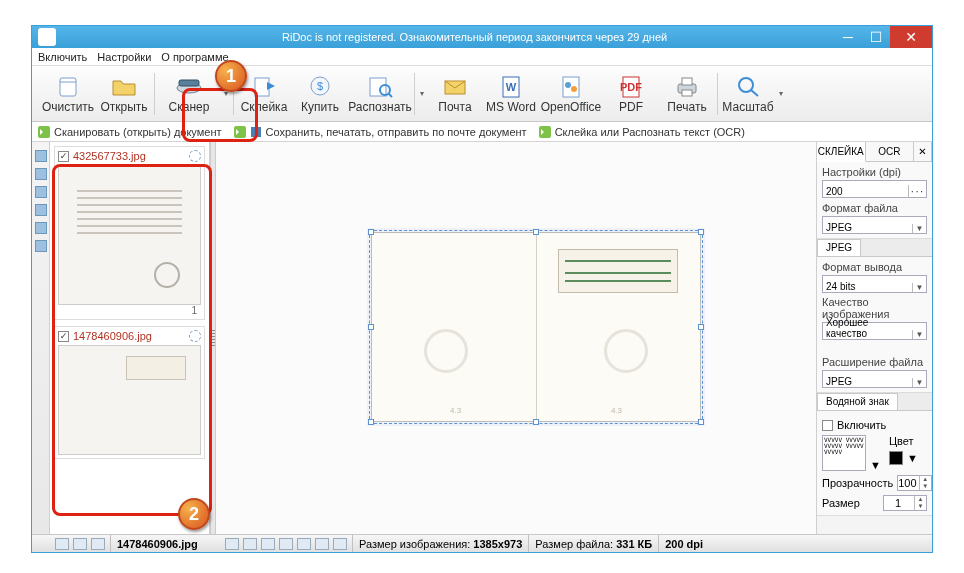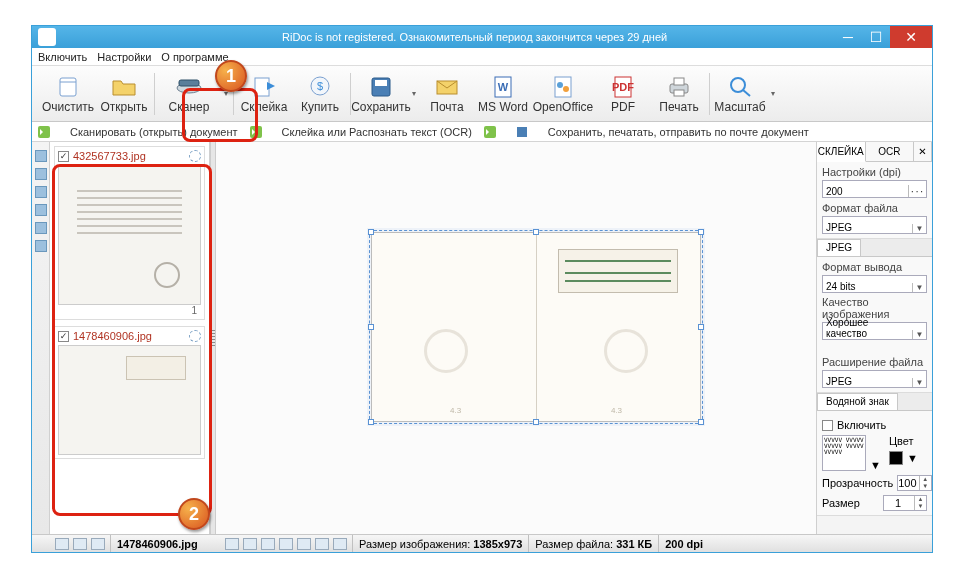--- a/index.html
+++ b/index.html
@@ -13,21 +13,21 @@
 .winbtn.close{background:#cf3b2e;width:42px}
 .menubar{height:18px;background:#fff;display:flex;align-items:center;gap:10px;padding:0 6px;border-bottom:1px solid #ddd;font-size:11px;color:#222}
 .toolbar{height:56px;background:linear-gradient(#fdfdfd,#ececec);border-bottom:1px solid #c8c8c8;display:flex;align-items:center;padding:2px 8px;gap:0}
 .tbtn{display:flex;flex-direction:column;align-items:center;justify-content:center;width:56px;height:52px;gap:2px;color:#333}
 .tbtn.wide{width:64px}
 .tbtn .ticon{width:28px;height:24px}
 .tbtn .tlabel{font-size:12px;white-space:nowrap}
 .tsep{width:1px;height:42px;background:#cfcfcf;margin:0 2px}
 .tdrop{width:10px;display:flex;align-items:center;justify-content:center;color:#666;font-size:8px}
 .hintbar{height:20px;background:#fff;border-bottom:1px solid #d4d4d4;display:flex;align-items:center;gap:12px;padding:0 6px;font-size:10px;color:#333}
-.hint{display:flex;align-items:center;gap:20px}
+.hint{display:flex;align-items:center;gap:4px}
 .harr{width:12px;height:12px;background:#7fc24a;border-radius:2px;position:relative}
 .harr::after{content:"";position:absolute;left:2px;top:3px;border:3px solid transparent;border-left-color:#fff}
 .content{flex:1;display:flex;min-height:0}
 .leftstrip{width:18px;background:linear-gradient(#f4f4f4,#e8e8e8);border-right:1px solid #d0d0d0;display:flex;flex-direction:column;align-items:center;gap:6px;padding-top:8px}
 .leftstrip .lsico{width:12px;height:12px;background:#9cc0de;border:1px solid #6a98bd}
 .thumbs{width:160px;background:#fff;border-right:1px solid #d0d0d0;overflow:hidden;padding:4px;display:flex;flex-direction:column;gap:6px}
 .thwrap{border:1px solid #ddd;background:#fff;padding:3px}
 .thhdr{display:flex;align-items:center;gap:4px;font-size:10px;color:#b03322;margin-bottom:3px}
 .thchk{width:11px;height:11px;border:1px solid #888;background:#fff;display:flex;align-items:center;justify-content:center;font-size:9px;color:#333}
 .thgear{margin-left:auto;width:12px;height:12px;border:1px dashed #7aa0c4;border-radius:50%}
@@ -128,28 +128,29 @@
         </svg>
         <span class="tlabel">Склейка</span>
       </div>
     <div class="tbtn">
         <svg class="ticon" viewBox="0 0 28 24">
           <circle cx="14" cy="12" r="9" fill="#f2f6fb" stroke="#7aa0d0"></circle>
           <text x="14" y="16" font-size="11" text-anchor="middle" fill="#3b8dd8">$</text>
         </svg>
         <span class="tlabel">Купить</span>
       </div>
+    <div class="tbtn wide">
+        <svg class="ticon" viewBox="0 0 28 24">
+          <rect x="4" y="4" width="16" height="18" fill="#fff" stroke="#7aa0d0"></rect>
+          <circle cx="19" cy="16" r="5" fill="none" stroke="#3b8dd8" stroke-width="2"></circle>
+          <line x1="22" y1="19" x2="26" y2="23" stroke="#3b8dd8" stroke-width="2"></line>
+        </svg>
+        <span class="tlabel">Распознать</span>
+      </div>
     <div class="tsep"></div>
-    <div class="tbtn">
-        <svg class="ticon" viewBox="0 0 28 24">
-          <rect x="5" y="4" width="18" height="18" rx="2" fill="#4a7fb5" stroke="#2a5a8a"></rect>
-          <rect x="8" y="6" width="12" height="6" fill="#fff"></rect>
-        </svg>
-        <span class="tlabel">Сохранить</span>
-      </div>
     <div class="tdrop">▾</div>
     <div class="tbtn">
         <svg class="ticon" viewBox="0 0 28 24">
           <rect x="4" y="7" width="20" height="13" fill="#f4d26a" stroke="#b98e2e"></rect>
           <path d="M4 7l10 7 10-7" fill="none" stroke="#b98e2e"></path>
         </svg>
         <span class="tlabel">Почта</span>
       </div>
     <div class="tbtn">
         <svg class="ticon" viewBox="0 0 28 24">
@@ -192,28 +193,28 @@
     <div class="tdrop">▾</div>
   </div>
 
   <div class="hintbar">
     <div class="hint">
         <div class="harr"></div>
         <span>Сканировать (открыть) документ</span>
       </div>
     <div class="hint">
         <div class="harr"></div>
-        <span>Склейка или Распознать текст (OCR)</span>
+        <svg width="12" height="12">
+          <rect x="1" y="1" width="10" height="10" fill="#4a7fb5"></rect>
+        </svg>
+        <span>Сохранить, печатать, отправить по почте документ</span>
       </div>
     <div class="hint">
         <div class="harr"></div>
-        <svg width="12" height="12">
-          <rect x="1" y="1" width="10" height="10" fill="#4a7fb5"></rect>
-        </svg>
-        <span>Сохранить, печатать, отправить по почте документ</span>
+        <span>Склейка или Распознать текст (OCR)</span>
       </div>
   </div>
 
   <div class="content">
     <div class="leftstrip">
       <div class="lsico"></div>
       <div class="lsico"></div>
       <div class="lsico"></div>
       <div class="lsico"></div>
       <div class="lsico"></div>

